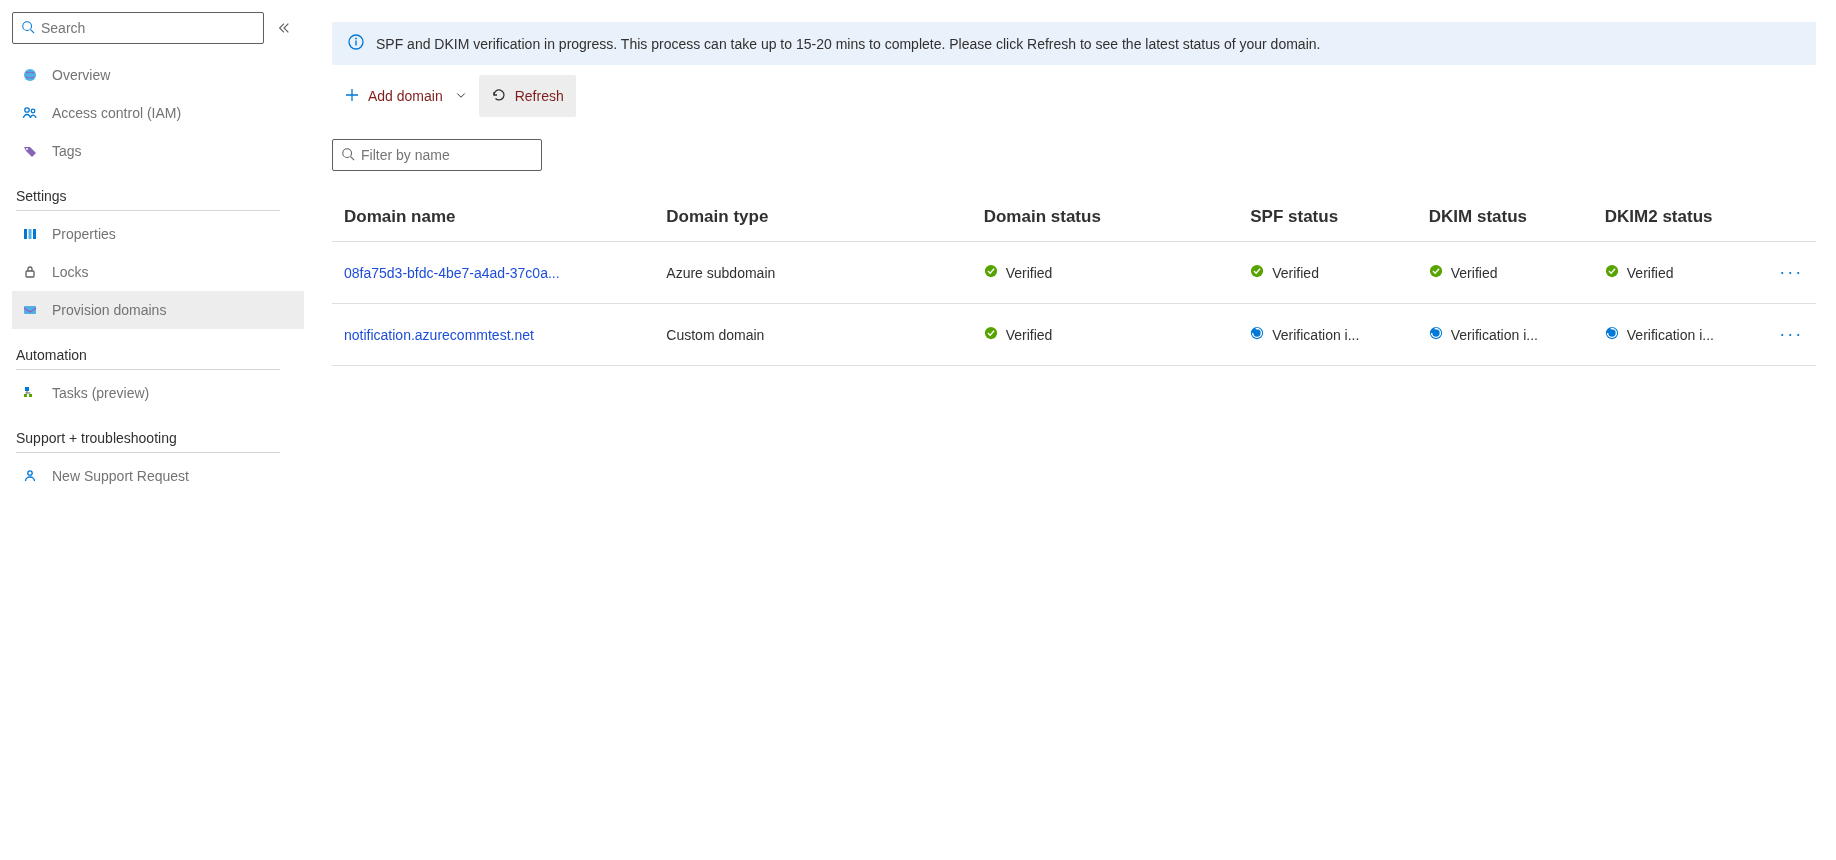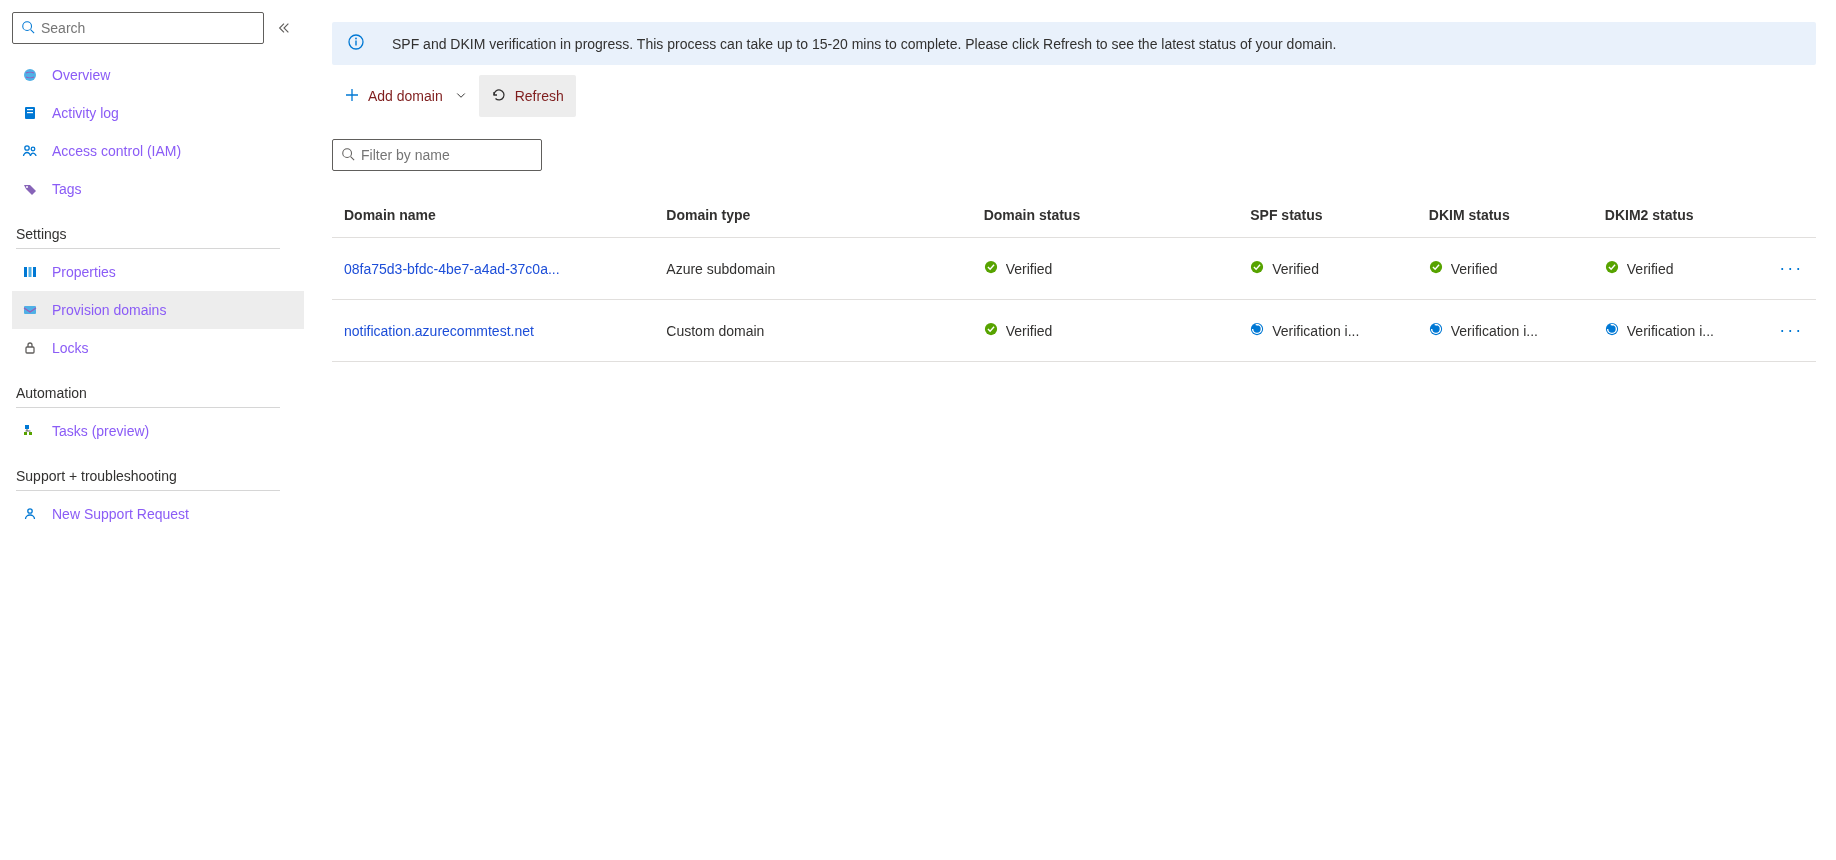--- a/index.html
+++ b/index.html
@@ -6,34 +6,34 @@
   body { font-family: "Segoe UI", -apple-system, sans-serif; font-size: 14px; color: #323130; background: #fff; }
   .layout { display: flex; height: 636px; width: 1836px; }
   .sidebar { width: 304px; padding: 12px 0 12px 12px; position: relative; }
   .search-wrap { display: flex; align-items: center; gap: 8px; margin-bottom: 12px; padding-right: 8px; }
   .search-box { flex: 1; display: flex; align-items: center; border: 1px solid #605e5c; border-radius: 2px; height: 32px; padding: 0 8px; }
   .search-box input { border: none; outline: none; flex: 1; font-size: 14px; padding-left: 6px; background: transparent; }
   .collapse-btn { width: 24px; height: 24px; display: flex; align-items: center; justify-content: center; cursor: pointer; color: #605e5c; }
   .nav-item { display: flex; align-items: center; height: 38px; padding: 0 8px; cursor: pointer; gap: 12px; }
   .nav-item.selected { background: #ededed; }
   .nav-item .icon-slot { width: 20px; display:flex; align-items:center; justify-content:center; }
-  .nav-label { font-size: 14px; color: #8b5cf6; }
+  .nav-label { font-size: 14px; color: #737373; }
   .nav-group { margin-top: 18px; }
   .nav-group-title { font-size: 14px; font-weight: 400; color: #323130; padding: 0 8px 6px 4px; }
   .nav-group-divider { border-bottom: 1px solid #d6d6d6; margin: 0 24px 4px 4px; }
   .main { flex: 1; padding: 22px 20px 0 28px; overflow: hidden; }
-  .info-banner { background: #e9f1fb; border-radius: 2px; display: flex; align-items: center; padding: 12px 16px; gap: 28px; font-size: 14px; color: #323130; }
+  .info-banner { background: #e9f1fb; border-radius: 2px; display: flex; align-items: center; padding: 12px 16px; gap: 12px; font-size: 14px; color: #323130; }
   .toolbar { display: flex; align-items: center; margin-top: 10px; }
   .tool-btn { display: flex; align-items: center; height: 42px; padding: 0 12px; gap: 8px; cursor: pointer; font-size: 14px; color: #7f1d1d; border-radius: 2px; }
   .tool-btn.hovered { background: #ededed; }
   .chevron-down { margin-left: 4px; }
   .filter-box { display:flex; align-items:center; border:1px solid #605e5c; border-radius:2px; height:32px; width:210px; padding:0 8px; margin-top: 22px; }
   .filter-box input { border:none; outline:none; flex:1; font-size:14px; padding-left:6px; background:transparent; }
   table.domains { width: 100%; border-collapse: collapse; margin-top: 22px; table-layout: fixed; }
-  table.domains th { text-align: left; font-weight: 600; font-size: 14px; color: #323130; padding: 14px 12px; border-bottom: 1px solid #e1dfdd; }
+  table.domains th { text-align: left; font-weight: 600; font-size: 17px; color: #323130; padding: 14px 12px; border-bottom: 1px solid #e1dfdd; }
   table.domains td { font-size: 14px; color: #323130; padding: 20px 12px; border-bottom: 1px solid #e1dfdd; vertical-align: middle; }
   .domain-link { color: #1d4ed8; cursor: pointer; white-space: nowrap; overflow: hidden; text-overflow: ellipsis; display: block; }
   .status-cell { display: flex; align-items: center; gap: 8px; white-space: nowrap; overflow: hidden; text-overflow: ellipsis; }
   .status-cell span.txt { overflow: hidden; text-overflow: ellipsis; }
   .ellipsis-btn { color: #0078d4; cursor: pointer; font-size: 18px; letter-spacing: 2px; text-align: center; }
   col.name { width: 260px; }
   col.type { width: 256px; }
   col.dstatus { width: 215px; }
   col.spf { width: 144px; }
   col.dkim { width: 142px; }
@@ -70,30 +70,20 @@
       <span class="icon-slot">
         <svg width="16" height="16" viewBox="0 0 16 16">
             <circle cx="8" cy="8" r="6" fill="#50b0e6"></circle>
             <path d="M4 6 C6 5 10 5 12 6 M4 10 C6 11 10 11 12 10" stroke="#9b59b6" stroke-width="1.1" fill="none"></path>
           </svg>
       </span>
       <span class="nav-label">Overview</span>
     </div>
     <div class="nav-item">
       <span class="icon-slot icon-blue">
-        <svg width="16" height="16" viewBox="0 0 16 16">
-            <rect x="3" y="2" width="10" height="12" rx="1" fill="#0078d4"></rect>
-            <rect x="5" y="4" width="6" height="1.2" fill="#fff"></rect>
-            <rect x="5" y="7" width="6" height="1.2" fill="#fff"></rect>
-          </svg>
-      </span>
-      <span class="nav-label">Activity log</span>
-    </div>
-    <div class="nav-item">
-      <span class="icon-slot icon-blue">
         <svg width="16" height="16" viewBox="0 0 16 16" fill="none">
             <circle cx="5" cy="5" r="2.2" stroke="#0078d4" stroke-width="1.3"></circle>
             <circle cx="11" cy="6" r="1.8" stroke="#0078d4" stroke-width="1.3"></circle>
             <path d="M1.5 13c0-2 2-3.5 3.5-3.5S8.5 11 8.5 13" stroke="#0078d4" stroke-width="1.3"></path>
             <path d="M8.5 13c0-1.5 1.5-2.8 2.5-2.8S14 11.5 14 13" stroke="#0078d4" stroke-width="1.3"></path>
           </svg>
       </span>
       <span class="nav-label">Access control (IAM)</span>
     </div>
     <div class="nav-item">
@@ -112,37 +102,37 @@
       <div class="nav-item">
         <span class="icon-slot icon-blue">
           <svg width="16" height="16" viewBox="0 0 16 16">
               <rect x="2" y="3" width="3" height="10" fill="#0078d4"></rect>
               <rect x="6.5" y="3" width="3" height="10" fill="#50b0e6"></rect>
               <rect x="11" y="3" width="3" height="10" fill="#0078d4"></rect>
             </svg>
         </span>
         <span class="nav-label">Properties</span>
       </div>
+      <div class="nav-item">
+        <span class="icon-slot">
+          <svg width="16" height="16" viewBox="0 0 16 16" fill="none">
+              <rect x="4" y="7" width="8" height="6" rx="1" stroke="#605e5c" stroke-width="1.3"></rect>
+              <path d="M6 7 V5 a2 2 0 0 1 4 0 V7" stroke="#605e5c" stroke-width="1.3"></path>
+            </svg>
+        </span>
+        <span class="nav-label">Locks</span>
+      </div>
       <div class="nav-item selected">
         <span class="icon-slot">
           <svg width="16" height="16" viewBox="0 0 16 16">
               <rect x="2" y="4" width="12" height="8" rx="1" fill="#50b0e6"></rect>
               <path d="M2 6 L8 10 L14 6" stroke="#9b59b6" stroke-width="1.2" fill="none"></path>
             </svg>
         </span>
         <span class="nav-label">Provision domains</span>
-      </div>
-      <div class="nav-item">
-        <span class="icon-slot">
-          <svg width="16" height="16" viewBox="0 0 16 16" fill="none">
-              <rect x="4" y="7" width="8" height="6" rx="1" stroke="#605e5c" stroke-width="1.3"></rect>
-              <path d="M6 7 V5 a2 2 0 0 1 4 0 V7" stroke="#605e5c" stroke-width="1.3"></path>
-            </svg>
-        </span>
-        <span class="nav-label">Locks</span>
       </div>
     </div>
 
     <div class="nav-group">
       <div class="nav-group-title">Automation</div>
       <div class="nav-group-divider"></div>
       <div class="nav-item">
         <span class="icon-slot">
           <svg width="16" height="16" viewBox="0 0 16 16">
               <rect x="3" y="2" width="4" height="4" fill="#0078d4"></rect>

